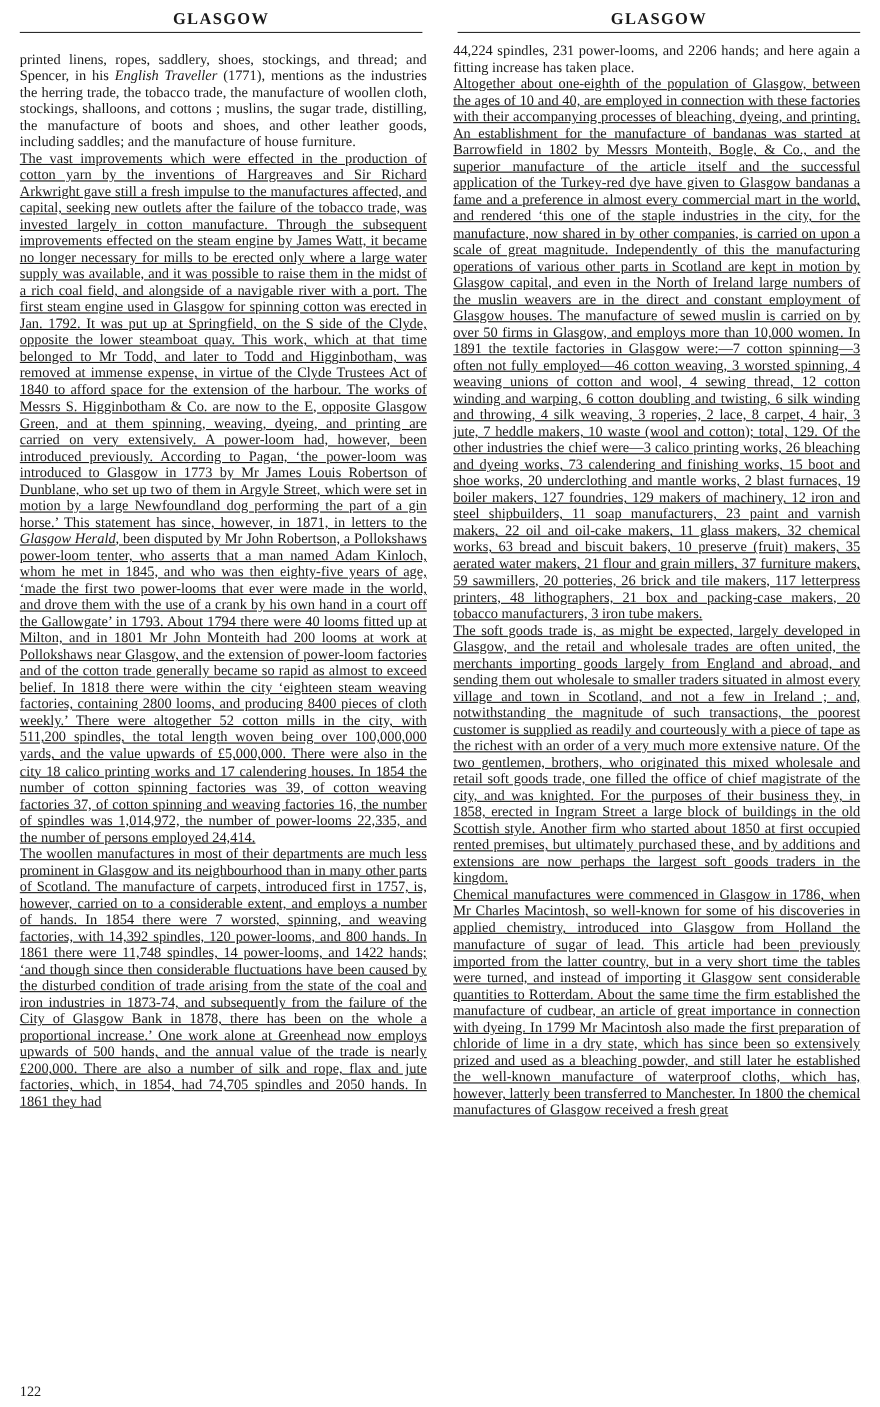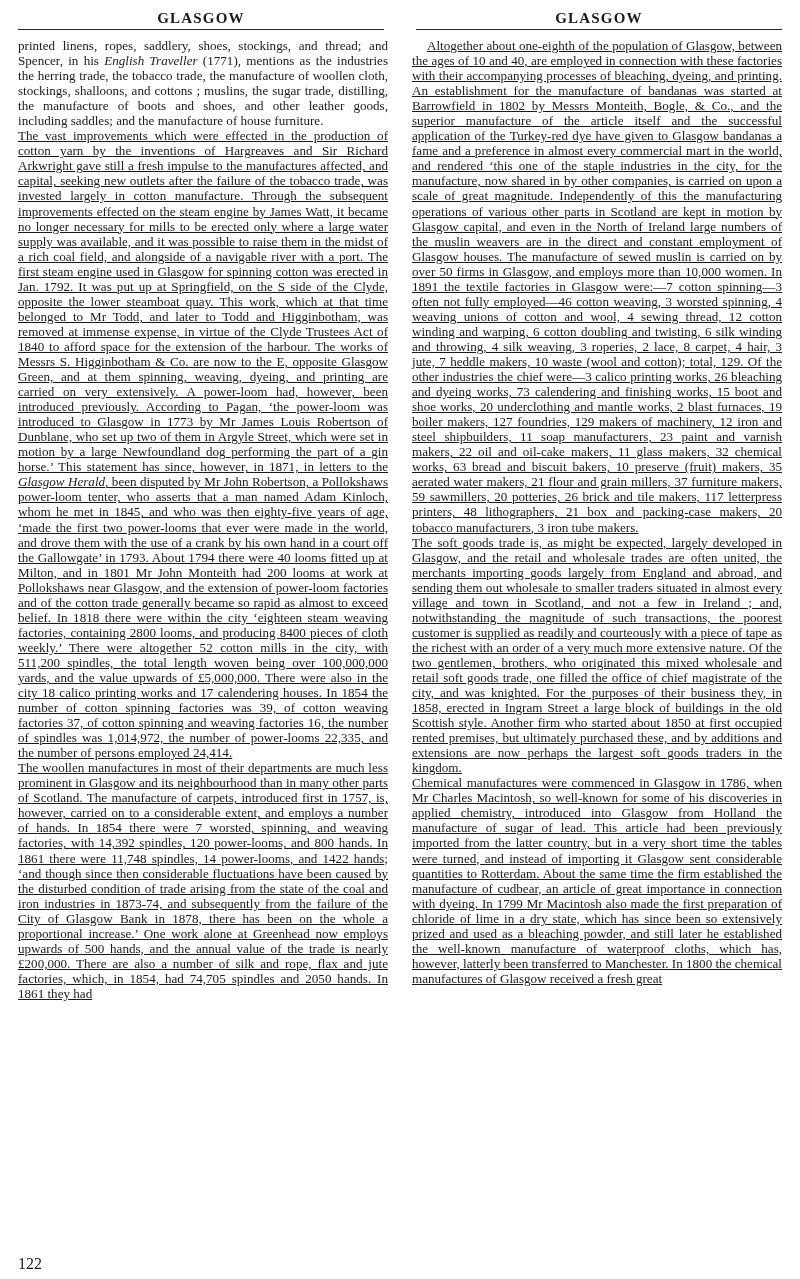--- a/index.html
+++ b/index.html
@@ -40,21 +40,21 @@
   }
   .head-col .rule {
     display: block;
     border-bottom: 1px solid #2b2b2b;
     margin-top: 2px;
     width: 100%;
   }
   .columns {
     display: flex;
     justify-content: space-between;
-    align-items: flex-start;
+    align-items: center;
   }
   .col {
     width: 370px;
   }
   .col p {
     margin: 0;
     text-align: justify;
     text-justify: inter-word;
     font-size: 13.1px;
     line-height: 15.05px;
@@ -68,21 +68,21 @@
     text-indent: 15px;
     text-decoration: underline;
   }
   .it {
     font-style: italic;
   }
   .folio {
     position: absolute;
     left: 18px;
     bottom: 6px;
-    font-size: 16px;
+    font-size: 13px;
     font-family: "Liberation Serif", serif;
   }
 </style>
 </head>
 <body>
 
 <div class="page">
 
   <div class="running-head">
     <div class="head-col">
@@ -95,20 +95,21 @@
     </div>
   </div>
 
   <div class="columns">
     <div class="col" id="col-left">
         <p><span>printed linens, ropes, saddlery, shoes, stockings, and thread; and Spencer, in his </span><span class="it">English Traveller</span><span> (1771), mentions as the industries the herring trade, the tobacco trade, the manufacture of woollen cloth, stockings, shalloons, and cottons ; muslins, the sugar trade, distilling, the manufacture of boots and shoes, and other leather goods, including saddles; and the manufacture of house furniture.</span></p>
         <p class="indent"><span>The vast improvements which were effected in the production of cotton yarn by the inventions of Hargreaves and Sir Richard Arkwright gave still a fresh impulse to the manufactures affected, and capital, seeking new outlets after the failure of the tobacco trade, was invested largely in cotton manufacture.   Through the subsequent improvements effected on the steam engine by James Watt, it became no longer necessary for mills to be erected only where a large water supply was available, and it was possible to raise them in the midst of a rich coal field, and alongside of a navigable river with a port.   The first steam engine used in Glasgow for spinning cotton was erected in Jan. 1792.   It was put up at Springfield, on the S side of the Clyde, opposite the lower steamboat quay.   This work, which at that time belonged to Mr Todd, and later to Todd and Higginbotham, was removed at immense expense, in virtue of the Clyde Trustees Act of 1840 to afford space for the extension of the harbour.   The works of Messrs S. Higginbotham &amp; Co. are now to the E, opposite Glasgow Green, and at them spinning, weaving, dyeing, and printing are carried on very extensively.   A power-loom had, however, been introduced previously.   According to Pagan, ‘the power-loom was introduced to Glasgow in 1773 by Mr James Louis Robertson of Dunblane, who set up two of them in Argyle Street, which were set in motion by a large Newfoundland dog performing the part of a gin horse.’   This statement has since, however, in 1871, in letters to the </span><span class="it">Glasgow Herald</span><span>, been disputed by Mr John Robertson, a Pollokshaws power-loom tenter, who asserts that a man named Adam Kinloch, whom he met in 1845, and who was then eighty-five years of age, ‘made the first two power-looms that ever were made in the world, and drove them with the use of a crank by his own hand in a court off the Gallowgate’ in 1793.   About 1794 there were 40 looms fitted up at Milton, and in 1801 Mr John Monteith had 200 looms at work at Pollokshaws near Glasgow, and the extension of power-loom factories and of the cotton trade generally became so rapid as almost to exceed belief.   In 1818 there were within the city ‘eighteen steam weaving factories, containing 2800 looms, and producing 8400 pieces of cloth weekly.’   There were altogether 52 cotton mills in the city, with 511,200 spindles, the total length woven being over 100,000,000 yards, and the value upwards of £5,000,000.   There were also in the city 18 calico printing works and 17 calendering houses.   In 1854 the number of cotton spinning factories was 39, of cotton weaving factories 37, of cotton spinning and weaving factories 16, the number of spindles was 1,014,972, the number of power-looms 22,335, and the number of persons employed 24,414.</span></p>
         <p class="indent"><span>The woollen manufactures in most of their departments are much less prominent in Glasgow and its neighbourhood than in many other parts of Scotland. The manufacture of carpets, introduced first in 1757, is, however, carried on to a considerable extent, and employs a number of hands.   In 1854 there were 7 worsted, spinning, and weaving factories, with 14,392 spindles, 120 power-looms, and 800 hands.   In 1861 there were 11,748 spindles, 14 power-looms, and 1422 hands; ‘and though since then considerable fluctuations have been caused by the disturbed condition of trade arising from the state of the coal and iron industries in 1873-74, and subsequently from the failure of the City of Glasgow Bank in 1878, there has been on the whole a proportional increase.’   One work alone at Greenhead now employs upwards of 500 hands, and the annual value of the trade is nearly £200,000.   There are also a number of silk and rope, flax and jute factories, which, in 1854, had 74,705 spindles and 2050 hands.   In 1861 they had</span></p>
       </div>
     <div class="col" id="col-right">
+        <p><span>44,224 spindles, 231 power-looms, and 2206 hands; and here again a fitting increase has taken place.</span></p>
         <p class="indent"><span>Altogether about one-eighth of the population of Glasgow, between the ages of 10 and 40, are employed in connection with these factories with their accompanying processes of bleaching, dyeing, and printing.   An establishment for the manufacture of bandanas was started at Barrowfield in 1802 by Messrs Monteith, Bogle, &amp; Co., and the superior manufacture of the article itself and the successful application of the Turkey-red dye have given to Glasgow bandanas a fame and a preference in almost every commercial mart in the world, and rendered ‘this one of the staple industries in the city, for the manufacture, now shared in by other companies, is carried on upon a scale of great magnitude. Independently of this the manufacturing operations of various other parts in Scotland are kept in motion by Glasgow capital, and even in the North of Ireland large numbers of the muslin weavers are in the direct and constant employment of Glasgow houses.   The manufacture of sewed muslin is carried on by over 50 firms in Glasgow, and employs more than 10,000 women.   In 1891 the textile factories in Glasgow were:—7 cotton spinning—3 often not fully employed—46 cotton weaving, 3 worsted spinning, 4 weaving unions of cotton and wool, 4 sewing thread, 12 cotton winding and warping, 6 cotton doubling and twisting, 6 silk winding and throwing, 4 silk weaving, 3 roperies, 2 lace, 8 carpet, 4 hair, 3 jute, 7 heddle makers, 10 waste (wool and cotton); total, 129.   Of the other industries the chief were—3 calico printing works, 26 bleaching and dyeing works, 73 calendering and finishing works, 15 boot and shoe works, 20 underclothing and mantle works, 2 blast furnaces, 19 boiler makers, 127 foundries, 129 makers of machinery, 12 iron and steel shipbuilders, 11 soap manufacturers, 23 paint and varnish makers, 22 oil and oil-cake makers, 11 glass makers, 32 chemical works, 63 bread and biscuit bakers, 10 preserve (fruit) makers, 35 aerated water makers, 21 flour and grain millers, 37 furniture makers, 59 sawmillers, 20 potteries, 26 brick and tile makers, 117 letterpress printers, 48 lithographers, 21 box and packing-case makers, 20 tobacco manufacturers, 3 iron tube makers.</span></p>
         <p class="indent"><span>The soft goods trade is, as might be expected, largely developed in Glasgow, and the retail and wholesale trades are often united, the merchants importing goods largely from England and abroad, and sending them out wholesale to smaller traders situated in almost every village and town in Scotland, and not a few in Ireland ; and, notwithstanding the magnitude of such transactions, the poorest customer is supplied as readily and courteously with a piece of tape as the richest with an order of a very much more extensive nature.   Of the two gentlemen, brothers, who originated this mixed wholesale and retail soft goods trade, one filled the office of chief magistrate of the city, and was knighted.   For the purposes of their business they, in 1858, erected in Ingram Street a large block of buildings in the old Scottish style.   Another firm who started about 1850 at first occupied rented premises, but ultimately purchased these, and by additions and extensions are now perhaps the largest soft goods traders in the kingdom.</span></p>
         <p class="indent"><span>Chemical manufactures were commenced in Glasgow in 1786, when Mr Charles Macintosh, so well-known for some of his discoveries in applied chemistry, introduced into Glasgow from Holland the manufacture of sugar of lead.   This article had been previously imported from the latter country, but in a very short time the tables were turned, and instead of importing it Glasgow sent considerable quantities to Rotterdam.   About the same time the firm established the manufacture of cudbear, an article of great importance in connection with dyeing.   In 1799 Mr Macintosh also made the first preparation of chloride of lime in a dry state, which has since been so extensively prized and used as a bleaching powder, and still later he established the well-known manufacture of waterproof cloths, which has, however, latterly been transferred to Manchester.   In 1800 the chemical manufactures of Glasgow received a fresh great</span></p>
       </div>
   </div>
 
   <div class="folio">122</div>
 </div>
 
 </body></html>

